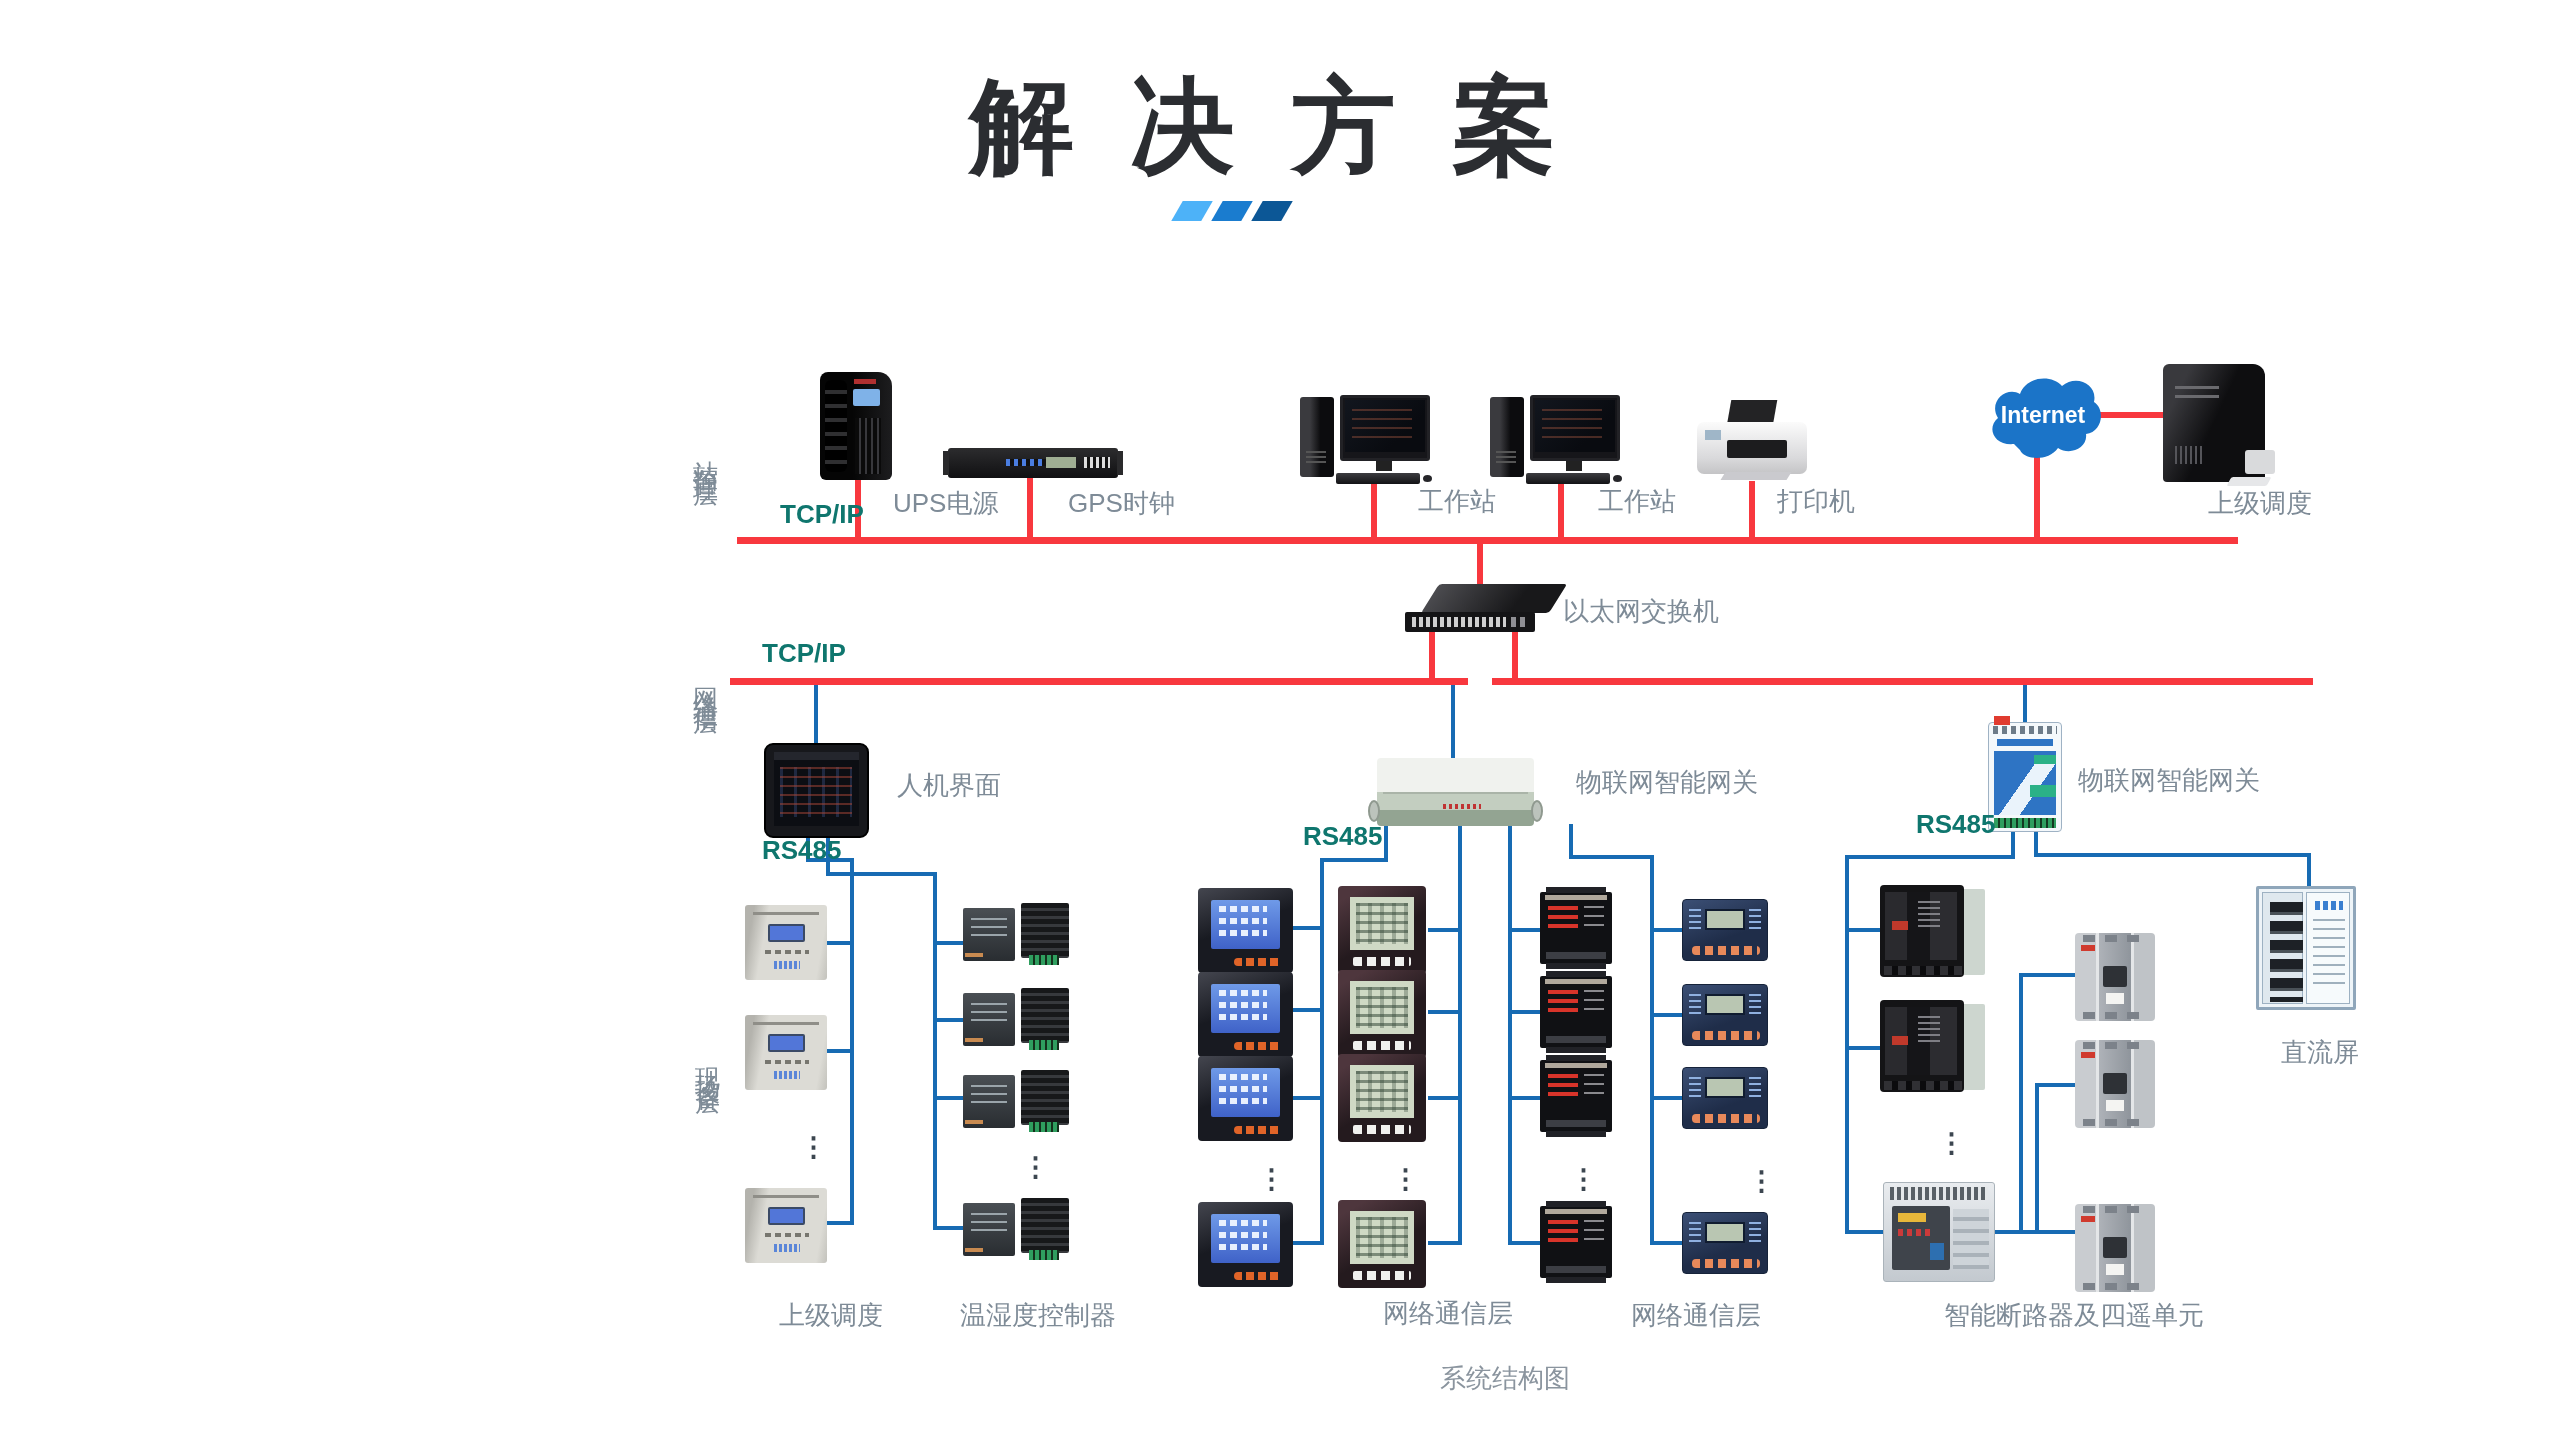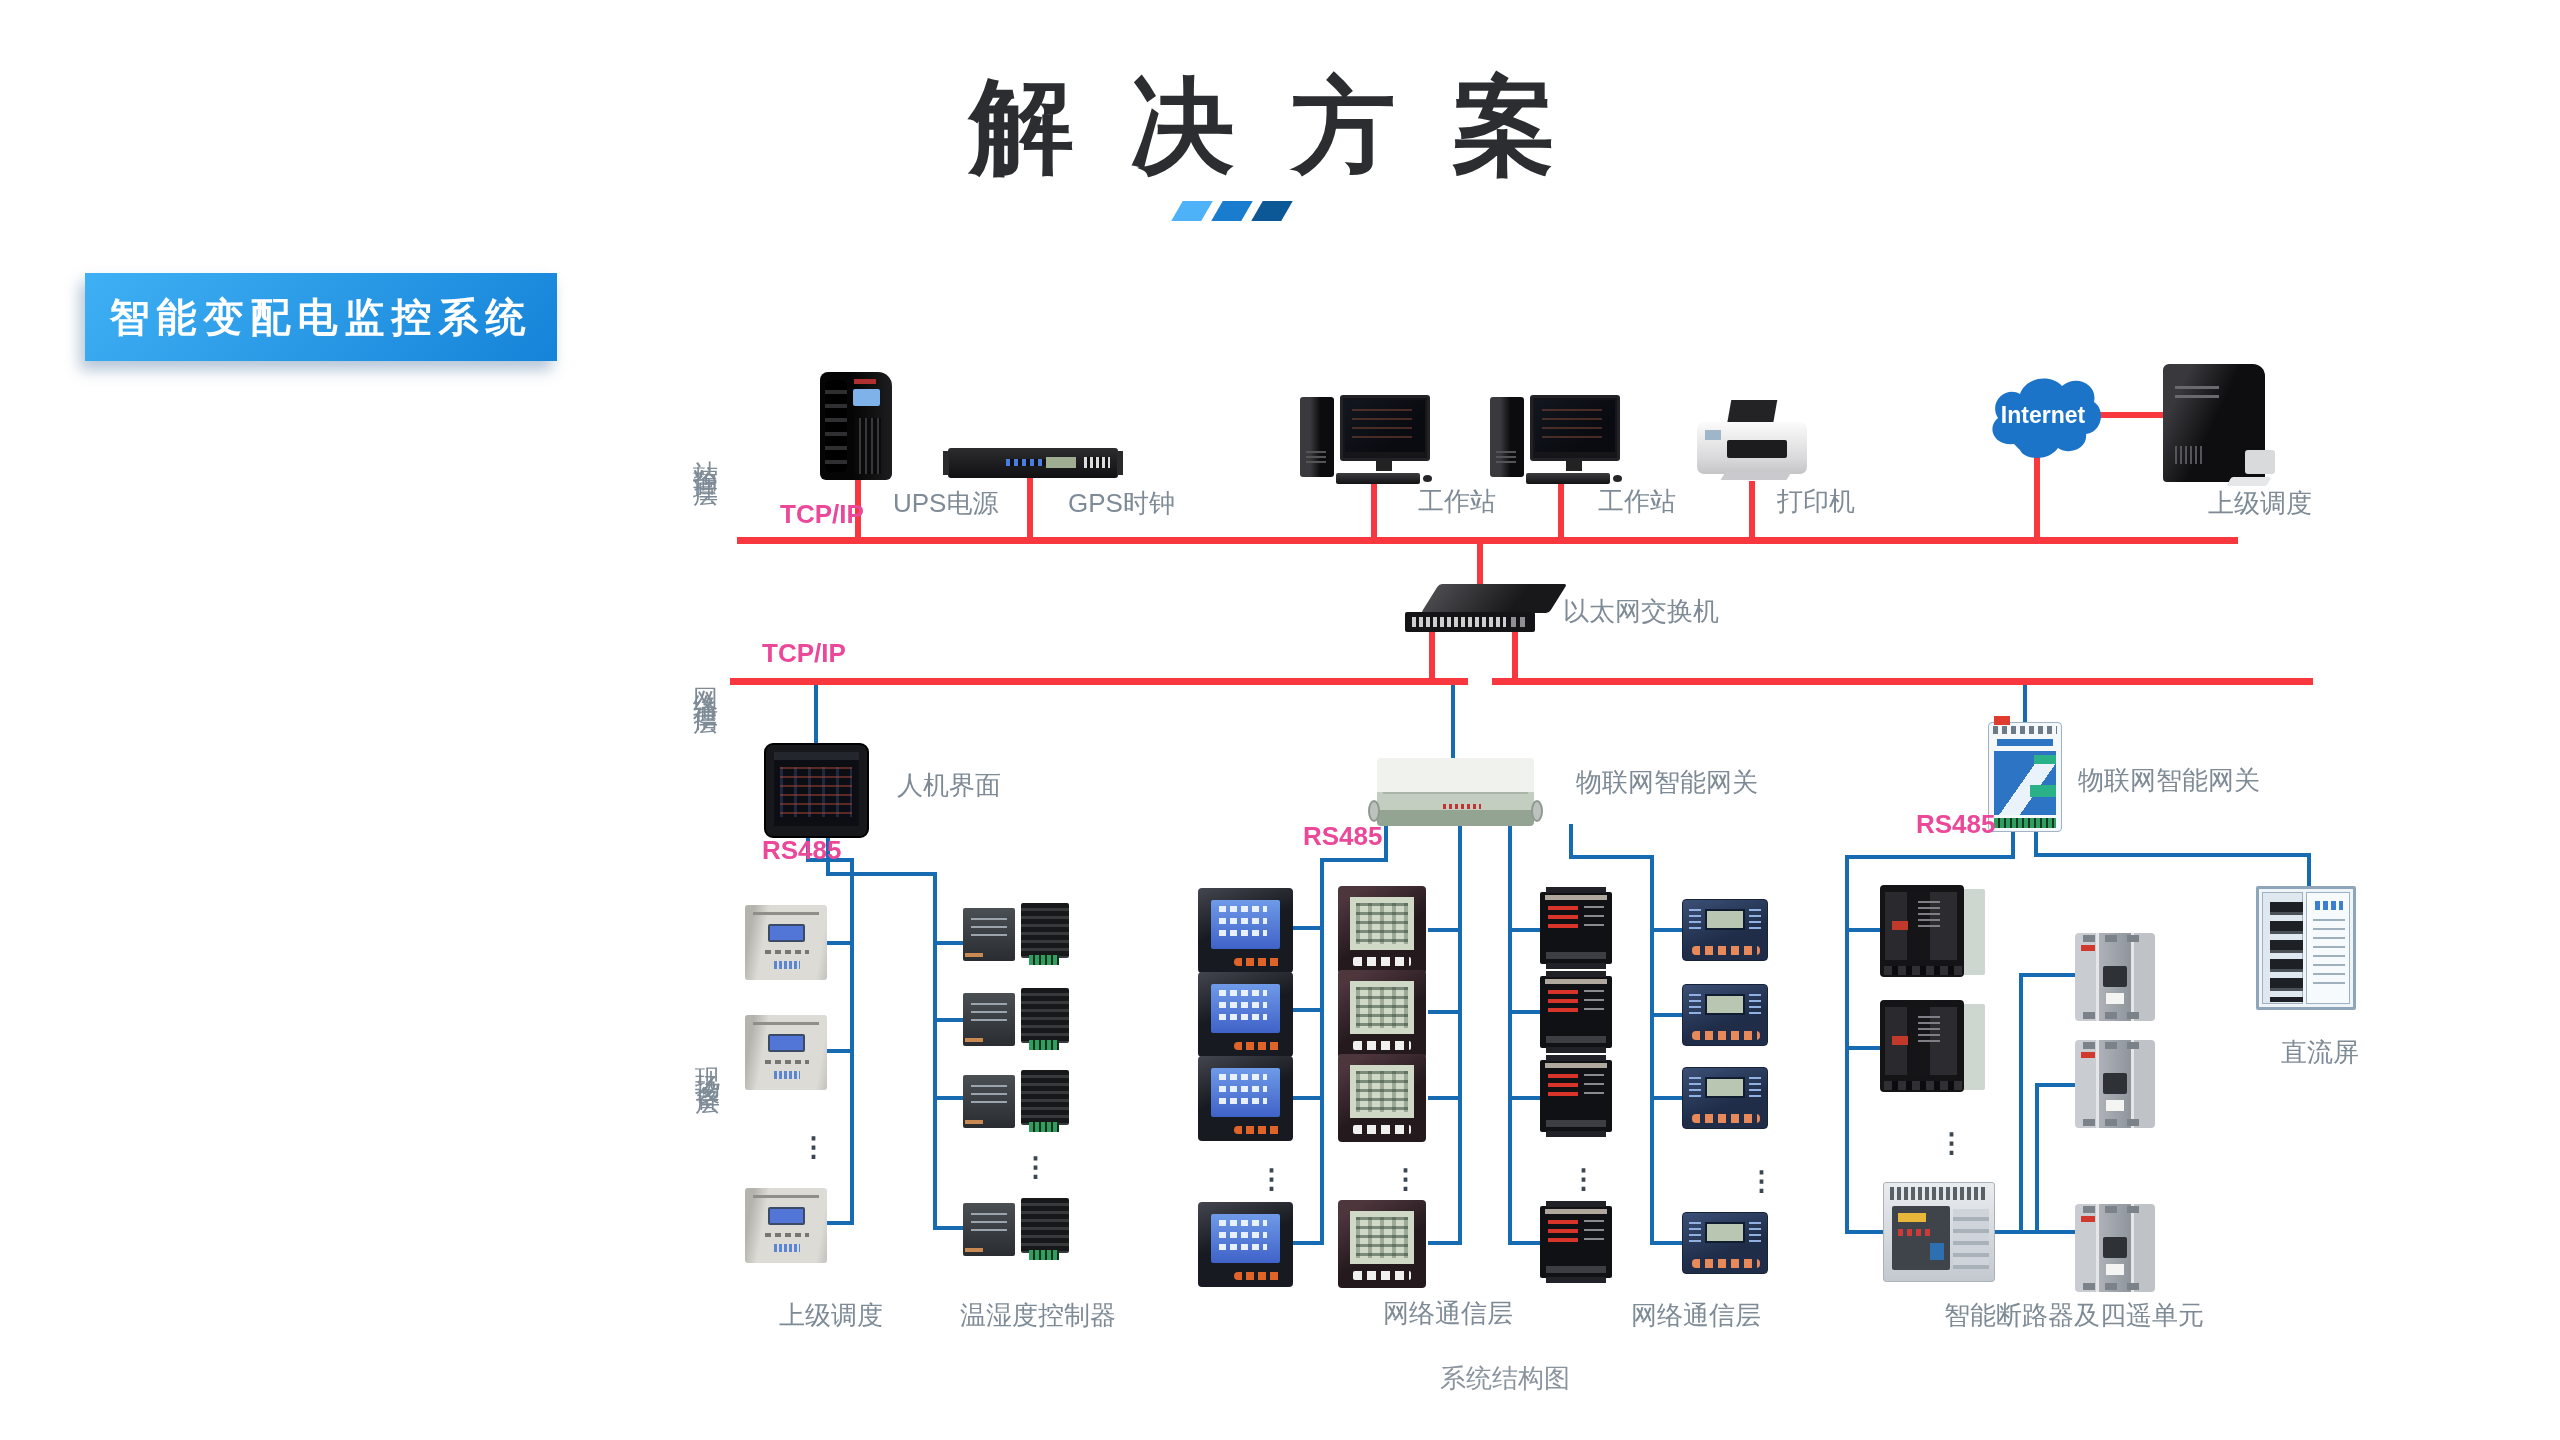--- a/index.html
+++ b/index.html
@@ -12,21 +12,21 @@
   .sb-header{position:absolute;left:85px;top:273px;width:472px;height:88px;
              background:linear-gradient(135deg,#3fb0f4 0%,#1583d8 100%);
              box-shadow:-5px 9px 14px rgba(40,90,140,.35);
              color:#fff;font-size:40px;font-weight:700;letter-spacing:7px;
              text-align:center;line-height:88px;white-space:nowrap;}
   .sb-body{position:absolute;left:95px;top:424px;width:495px;height:931px;
            background:#bfe2f7;border-radius:62px;box-sizing:border-box;
            padding:66px 40px 0 48px;color:#8a8a8a;font-size:35px;line-height:69px;
            letter-spacing:5px;text-align:justify;}
   .lbl{position:absolute;color:#7e8b97;font-size:26px;white-space:nowrap;line-height:1.1;}
-  .proto{color:#ec4899;font-weight:600;}
+  .proto{color:#0f766e;font-weight:600;}
   .vlabel{position:absolute;writing-mode:vertical-rl;color:#7e8b97;font-size:25px;
           letter-spacing:6px;white-space:nowrap;}
   .dots{position:absolute;color:#3c4650;font-size:27px;font-weight:700;line-height:1;}
   .caption{position:absolute;left:1440px;top:1361px;color:#8a949e;font-size:26px;}
   .wm{position:absolute;left:2083px;top:1348px;color:#fff;font-size:47px;font-weight:700;
       letter-spacing:2px;white-space:nowrap;
       text-shadow:3px 4px 3px rgba(0,0,0,.85),1px 1px 1px rgba(0,0,0,.6);}
   
   .rl{position:absolute;background:#f8383e;}
   .bl{position:absolute;background:#176bb3;}
@@ -211,21 +211,20 @@
 </head>
 <body>
 
 <div id="app">
 
   <div class="title">解 决 方 案</div>
   <i class="arrow" style="left:1177px;background:#4db2f8"></i>
   <i class="arrow" style="left:1217px;background:#1a7ccf"></i>
   <i class="arrow" style="left:1257px;background:#0c5796"></i>
 
-  <div class="sb-header">智能变配电监控系统</div>
 
   <div class="vlabel" style="left:690px;top:440px">站控管理层</div>
   <div class="vlabel" style="left:690px;top:668px">网络通信层</div>
   <div class="vlabel" style="left:692px;top:1048px">现场设备层</div>
 
   <i class="rl" style="left:737px;top:537px;width:1501px;height:7px"></i>
   <i class="rl" style="left:730px;top:678px;width:738px;height:7px"></i>
   <i class="rl" style="left:1492px;top:678px;width:821px;height:7px"></i>
   <i class="rl" style="left:855px;top:474px;width:6px;height:66px"></i>
   <i class="rl" style="left:1027px;top:476px;width:6px;height:64px"></i>

